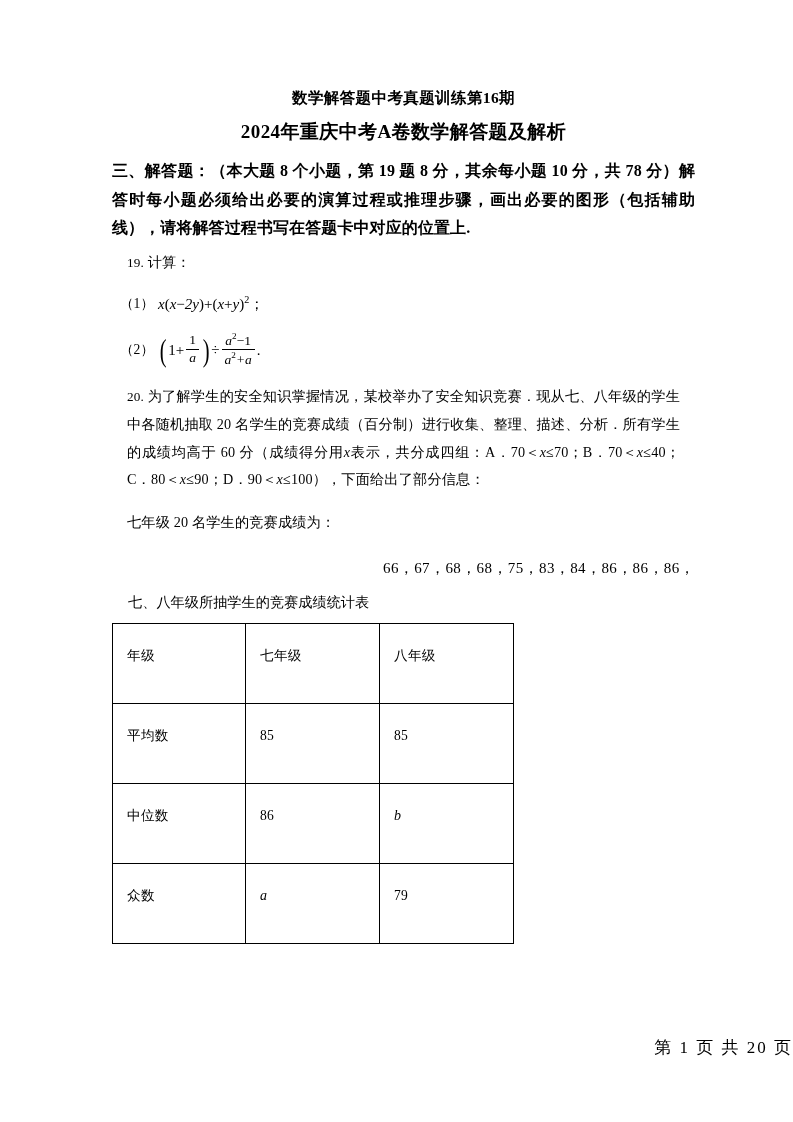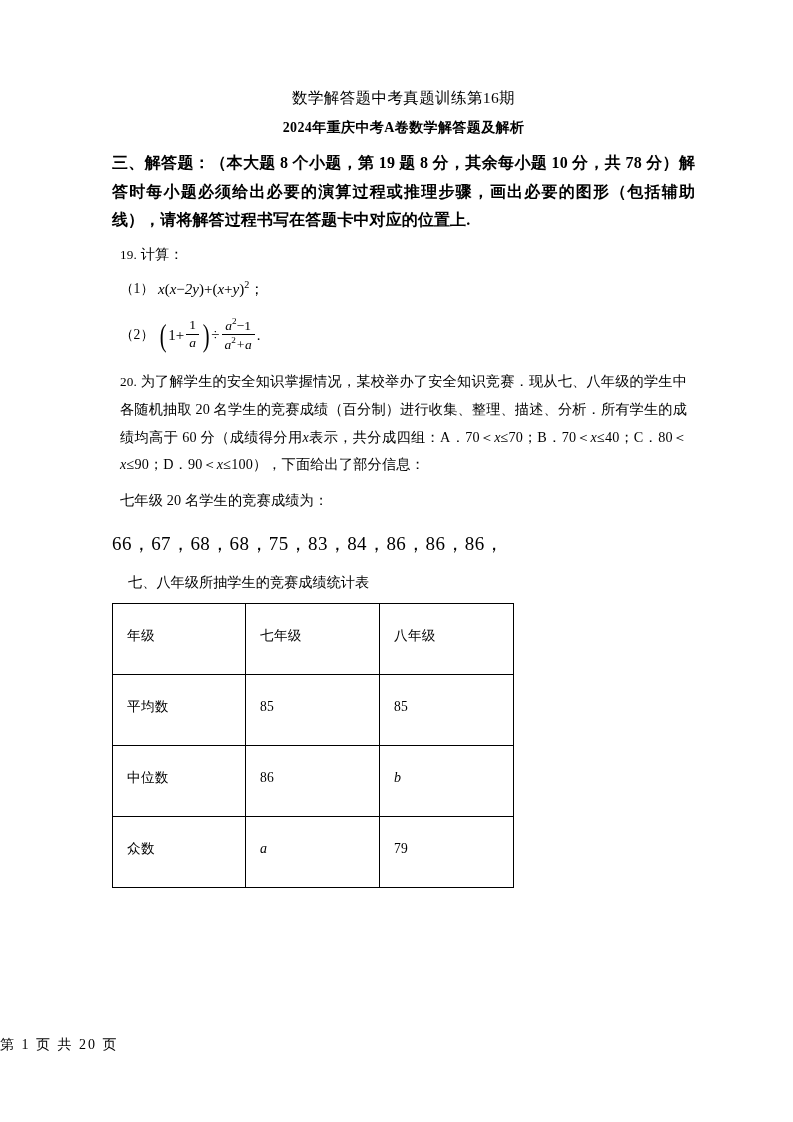--- a/index.html
+++ b/index.html
@@ -25,64 +25,65 @@
   .content {
     position: absolute;
     left: 112px;
     top: 86px;
     width: 583px;
   }
 
   
   .doc-title {
     text-align: center;
-    font-weight: normal;
+    font-weight: bold;
     font-size: 15.5px;
     letter-spacing: 0.4px;
     line-height: 1.6;
     margin: 0 0 6px 0;
   }
   .doc-subtitle {
     text-align: center;
     font-weight: bold;
-    font-size: 14px;
+    font-size: 19px;
     letter-spacing: 0.4px;
     line-height: 1.6;
     margin: 0 0 10px 0;
   }
 
   
   .instructions {
     font-weight: bold;
     font-size: 16px;
     line-height: 1.78;
     text-align: justify;
     margin: 0 0 0 0;
     letter-spacing: 0.1px;
   }
 
   
   .para {
     font-size: 14.2px;
     line-height: 1.95;
     text-align: justify;
-    margin: 8px;
+    margin: 15px;
     letter-spacing: 0.15px;
   }
   .para-indent-q {
     margin-top: 6px;
   }
   .q-num {
     font-size: 13.2px;
   }
   .data-line {
-    font-size: 19px;
+    font-size: 15px;
     line-height: 2.25;
     margin: 0;
     letter-spacing: 0.4px;
+    text-align: right;
   }
 
   
   .math-line {
     font-family: "Liberation Serif", "DejaVu Serif", serif;
     font-size: 15px;
     margin: 7px 0 2px 0;
     padding-left: 8px;
     min-height: 26px;
     display: flex;
@@ -145,42 +146,42 @@
   }
   table.stats {
     border-collapse: collapse;
     width: 356px;
     table-layout: fixed;
     margin: 0 0 0 0;
   }
   table.stats td {
     border: 1.15px solid #000000;
     height: 63px;
-    padding: 0 0 7px 14px;
+    padding: 0 0 16px 14px;
     font-size: 13.6px;
     vertical-align: middle;
     letter-spacing: 0.3px;
   }
   table.stats td.c1 { width: 118px; }
   table.stats td.c2 { width: 119px; }
   table.stats td.c3 { width: 119px; }
   td .ital {
     font-style: italic;
     font-size: 14px;
     font-family: "Liberation Serif", "DejaVu Serif", serif;
   }
 
   
   .footer {
     position: absolute;
     left: 0;
     top: 1036px;
     width: 793px;
-    text-align: left;
-    font-size: 14px;
+    text-align: right;
+    font-size: 17px;
     letter-spacing: 2px;
     font-family: "Liberation Serif", "DejaVu Serif", serif;
   }
 </style>
 </head>
 <body>
 
 <div class="page">
   <div class="content">
 

